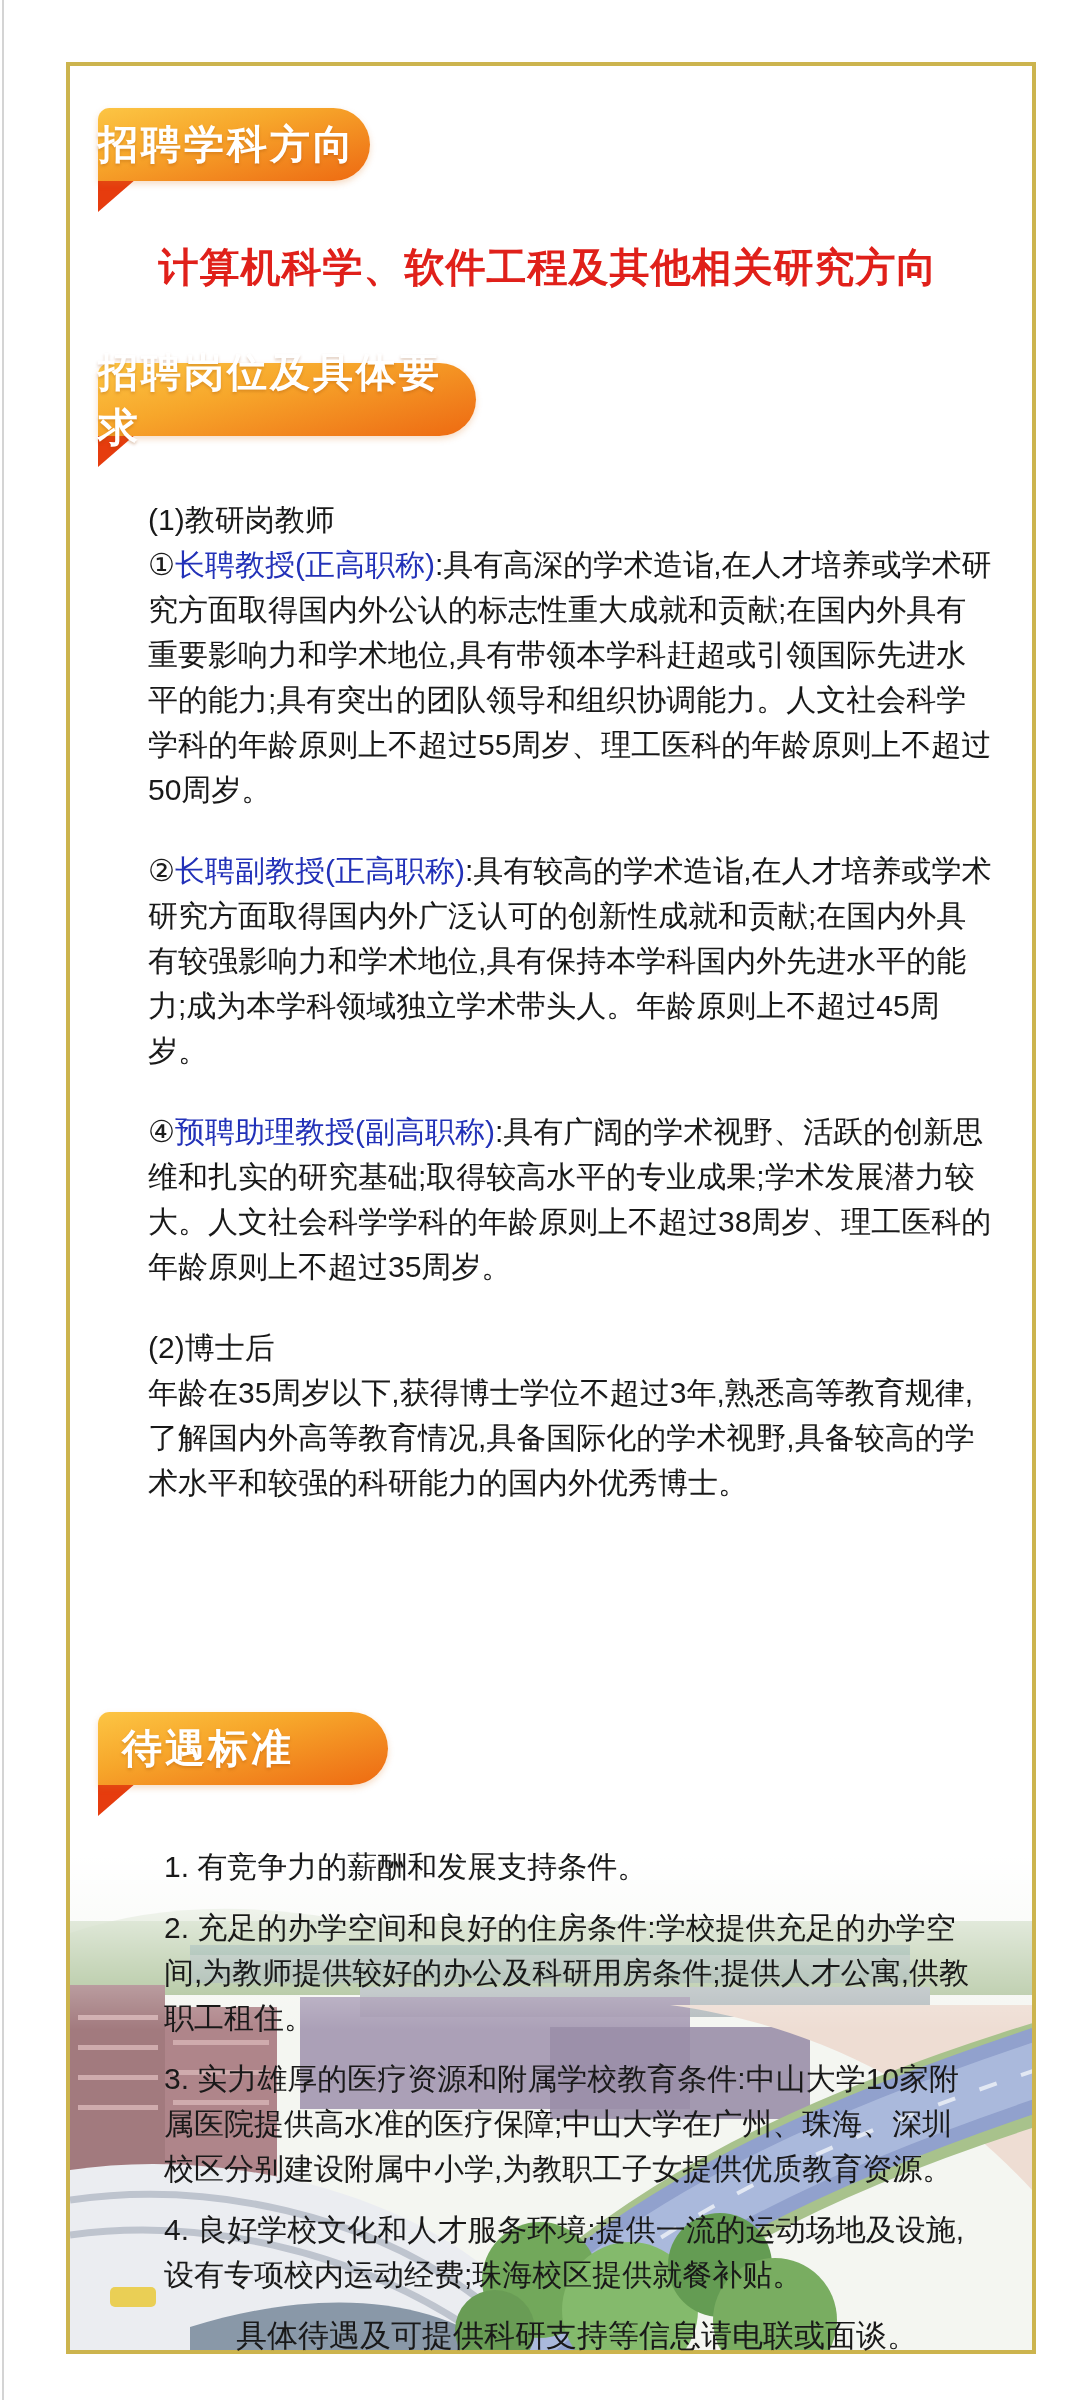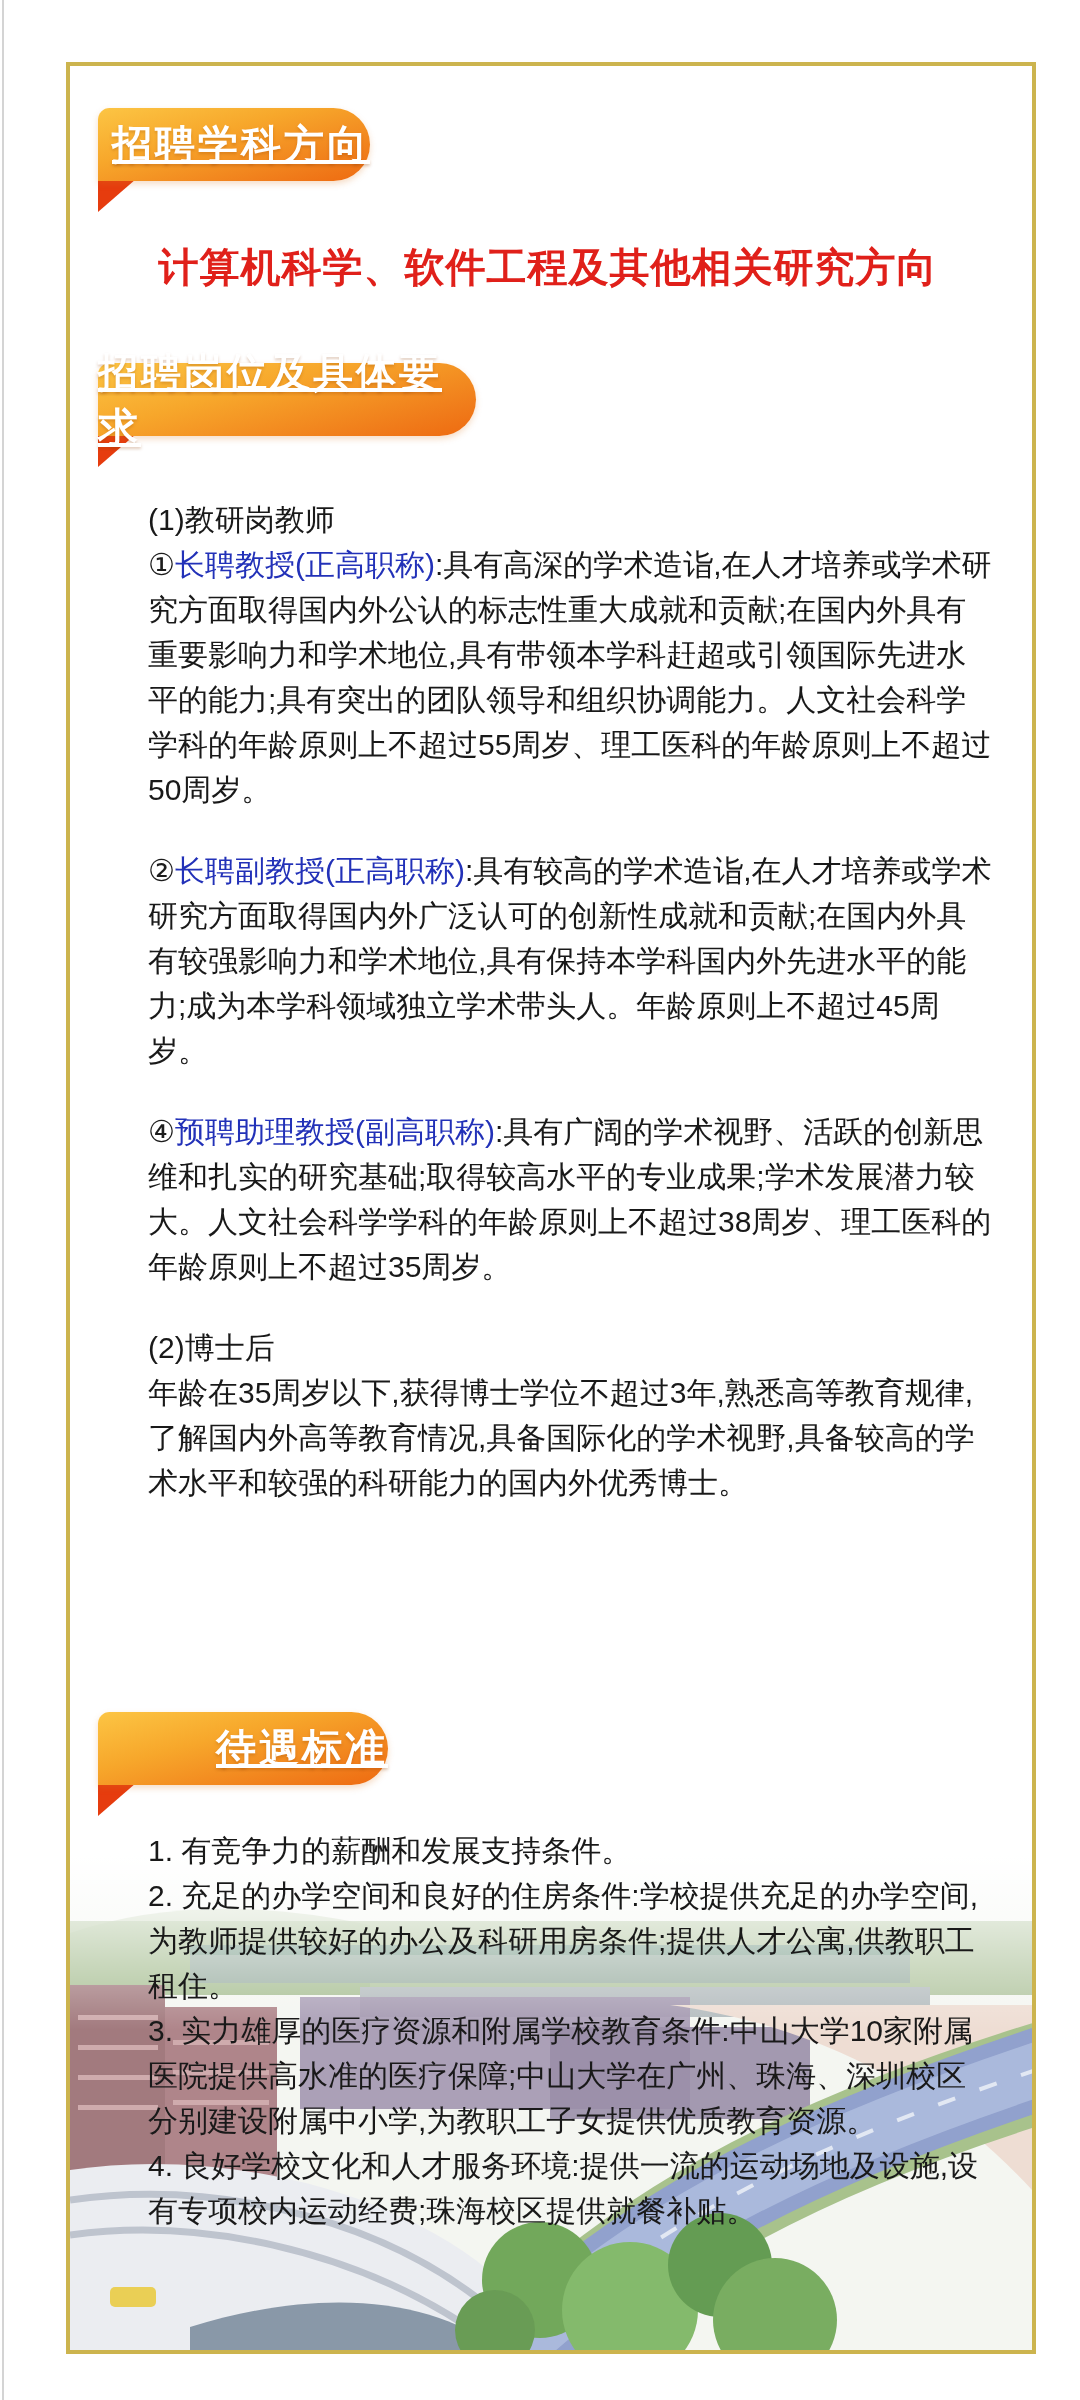--- a/index.html
+++ b/index.html
@@ -11,26 +11,25 @@
   .edge-line{position:absolute;left:2px;top:0;width:2px;height:2400px;background:#d4d4d4;}
   .frame{
     position:absolute;left:66px;top:62px;width:962px;height:2284px;
     border:4px solid #ccb44e;background:#ffffff;
   }
   
   .ribbon{
     position:absolute;height:73px;
     background:linear-gradient(165deg,#fcc544 0%,#f7a72b 38%,#f07b1a 82%,#ee6a10 100%);
     border-radius:12px 38px 38px 0;
-    display:flex;align-items:center;justify-content:flex-end;
+    display:flex;align-items:center;justify-content:flex-start;
     color:#ffffff;font-size:40px;font-weight:bold;letter-spacing:3px;
     text-shadow:0 2px 3px rgba(140,60,0,.25);
     box-shadow:0 3px 6px rgba(220,120,30,.25);
     z-index:3;
-    text-decoration:underline;
   }
   .fold{
     position:absolute;width:38px;height:33px;background:#e63c0e;
     clip-path:polygon(0 0,100% 0,0 100%);z-index:2;
   }
   .ribbon-1{left:98px;top:108px;width:272px;}
   .fold-1{left:98px;top:179px;}
   .ribbon-2{left:98px;top:363px;width:378px;}
   .fold-2{left:98px;top:434px;}
   .ribbon-3{left:98px;top:1712px;width:266px;padding-left:24px;}
@@ -45,21 +44,21 @@
   .bodyblock{
     position:absolute;left:148px;width:845px;
     font-size:30px;line-height:45px;font-weight:400;color:#191919;z-index:3;
   }
   .req{top:497px;}
   .ben{top:1828px;}
   .bodyblock p{margin:0 0 36px 0;}
   .bodyblock p.tight{margin:0;}
   .num{color:#1c1c1c;}
   .blue{color:#2231b8;}
-  .ben p{margin:0;}
+  .ben p{margin:16px;}
   .note{padding-left:72px;font-size:31px;}
 
   
   .photo{
     position:absolute;left:70px;top:1855px;width:962px;height:495px;z-index:1;
   }
   .photo svg{display:block;width:100%;height:100%;}
 </style>
 </head>
 <body>
@@ -136,13 +135,14 @@
 <div class="ribbon ribbon-3">
   <span>待遇标准</span>
 </div>
 <div class="fold fold-3"></div>
 
 <div class="bodyblock ben">
   <p>1. 有竞争力的薪酬和发展支持条件。</p>
   <p>2. 充足的办学空间和良好的住房条件:学校提供充足的办学空间,为教师提供较好的办公及科研用房条件;提供人才公寓,供教职工租住。</p>
   <p>3. 实力雄厚的医疗资源和附属学校教育条件:中山大学10家附属医院提供高水准的医疗保障;中山大学在广州、珠海、深圳校区分别建设附属中小学,为教职工子女提供优质教育资源。</p>
   <p>4. 良好学校文化和人才服务环境:提供一流的运动场地及设施,设有专项校内运动经费;珠海校区提供就餐补贴。</p>
+  <p class="note">具体待遇及可提供科研支持等信息请电联或面谈。</p>
 </div>
 
 </body></html>

